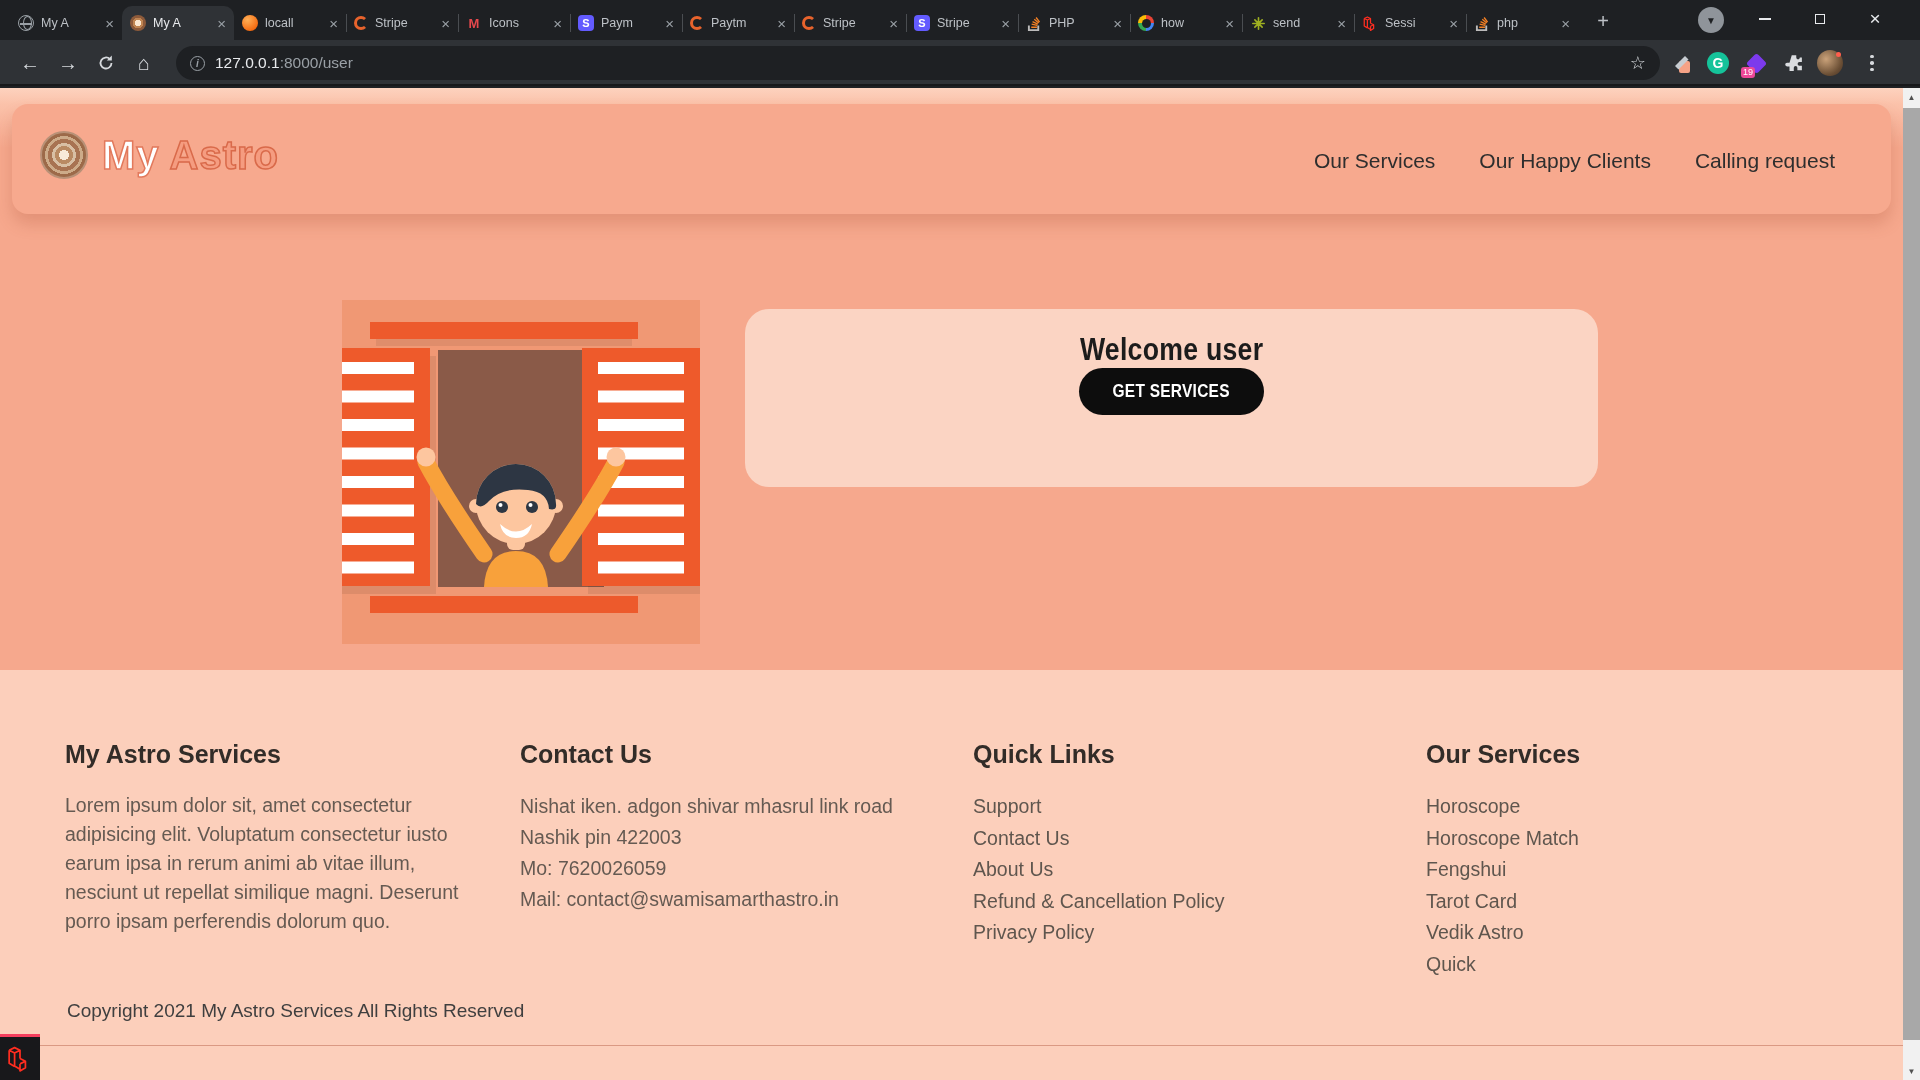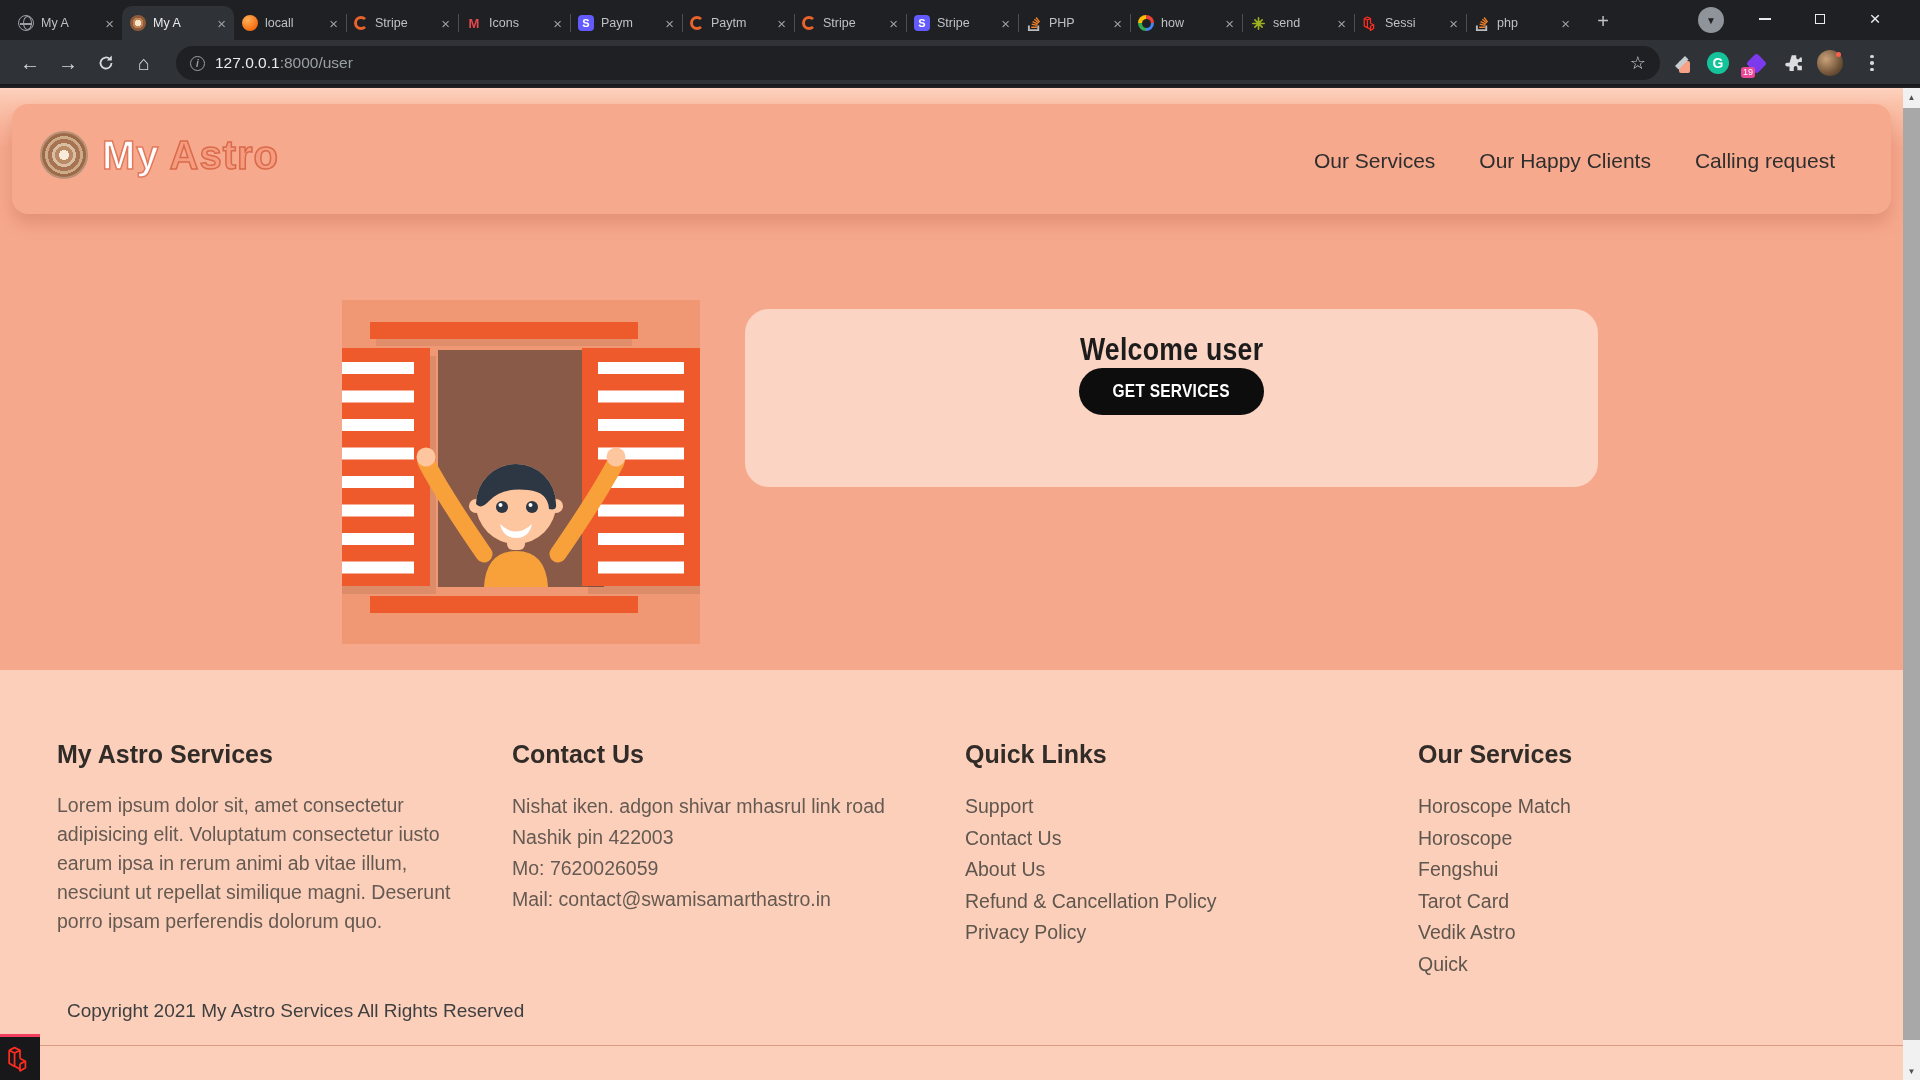--- a/index.html
+++ b/index.html
@@ -64,21 +64,21 @@
   .main-nav a{font-size:21px;color:#2e2e2e;text-decoration:none;}
 
   .illustration{position:absolute;left:342px;top:212px;width:358px;height:344px;}
 
   .welcome-card{position:absolute;left:745px;top:221px;width:853px;height:178px;border-radius:24px;background:#fbd4c3;text-align:center;padding-top:23px;}
   .cond{display:inline-block;transform:scaleX(.86);letter-spacing:.3px;}
   .welcome-title{font-size:31px;font-weight:bold;color:#1c1c1c;margin:0;}
   .welcome-sub{font-size:21.5px;color:#2b2b2b;margin:10px 0 14px;}
   .get-btn{background:#0d0d0d;color:#fff;border:none;border-radius:26px;padding:13px 24px;font-size:18px;font-weight:bold;}
 
-  .fcol{position:absolute;width:420px;}
+  .fcol{position:absolute;width:420px;margin-left:8px;}
   .fcol h3{font-size:25px;font-weight:bold;color:#322c28;margin:0 0 22px 0;}
   .fcol p{font-size:19.5px;line-height:29px;color:#655a52;margin:0;width:398px;}
   .fcol .line{font-size:19.5px;line-height:31px;color:#655a52;}
   .fcol a{display:block;font-size:19.5px;line-height:31.5px;color:#5f564e;text-decoration:none;}
   .fc1{left:57px;top:652px;} .fc2{left:512px;top:652px;} .fc3{left:965px;top:652px;} .fc4{left:1418px;top:652px;}
 
   .copy-sep{position:absolute;left:0;top:957px;width:1903px;height:1px;background:rgba(190,110,85,.55);}
   .copy-text{position:absolute;left:67px;top:912px;font-size:19px;color:#3f3f3f;}
   .laravel-badge{position:absolute;left:0;top:946px;width:40px;height:46px;background:#18181b;border-top:3px solid #f43f5e;display:flex;align-items:center;justify-content:center;}
 
@@ -336,22 +336,22 @@
           <a href="#">Contact Us</a>
           <a href="#">About Us</a>
           <a href="#">Refund &amp; Cancellation Policy</a>
           <a href="#">Privacy Policy</a>
         </div>
     </div>
     <div class="fcol fc4">
       <h3>Our Services</h3>
       <div>
 
-      <a href="#">Horoscope Match</a>
-          <a href="#">Horoscope</a>
+      <a href="#">Horoscope</a>
+          <a href="#">Horoscope Match</a>
           <a href="#">Fengshui</a>
           <a href="#">Tarot Card</a>
           <a href="#">Vedik Astro</a>
           <a href="#">Quick</a>
         </div>
     </div>
 
     <div class="copy-sep"></div>
     <div class="copy-text">Copyright 2021 My Astro Services All Rights Reserved</div>
 

